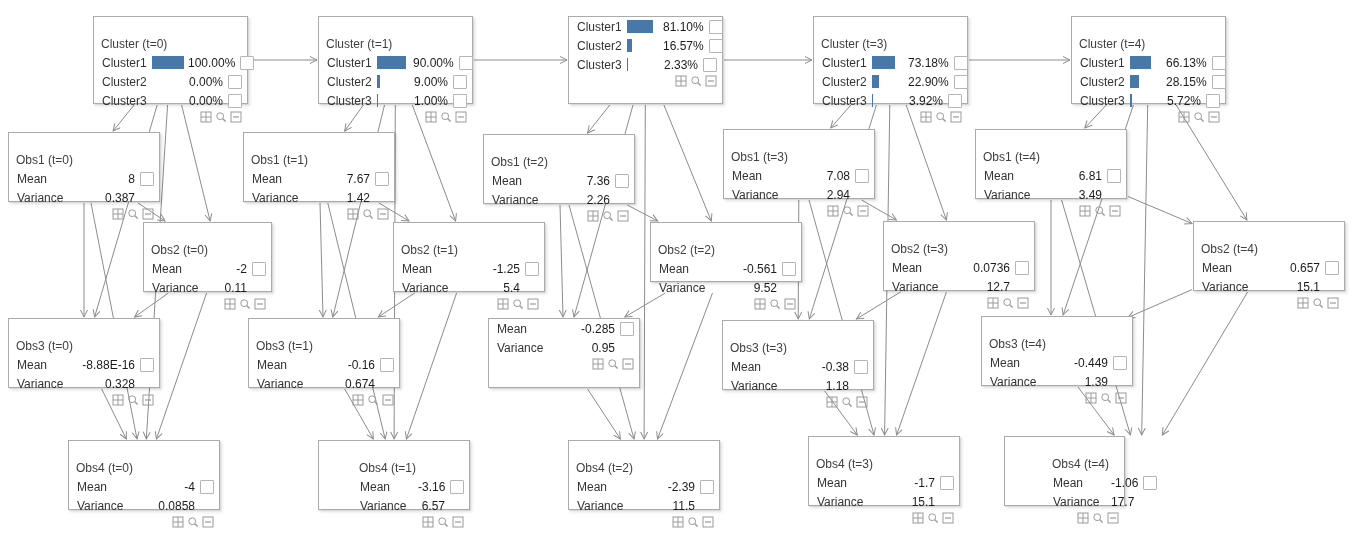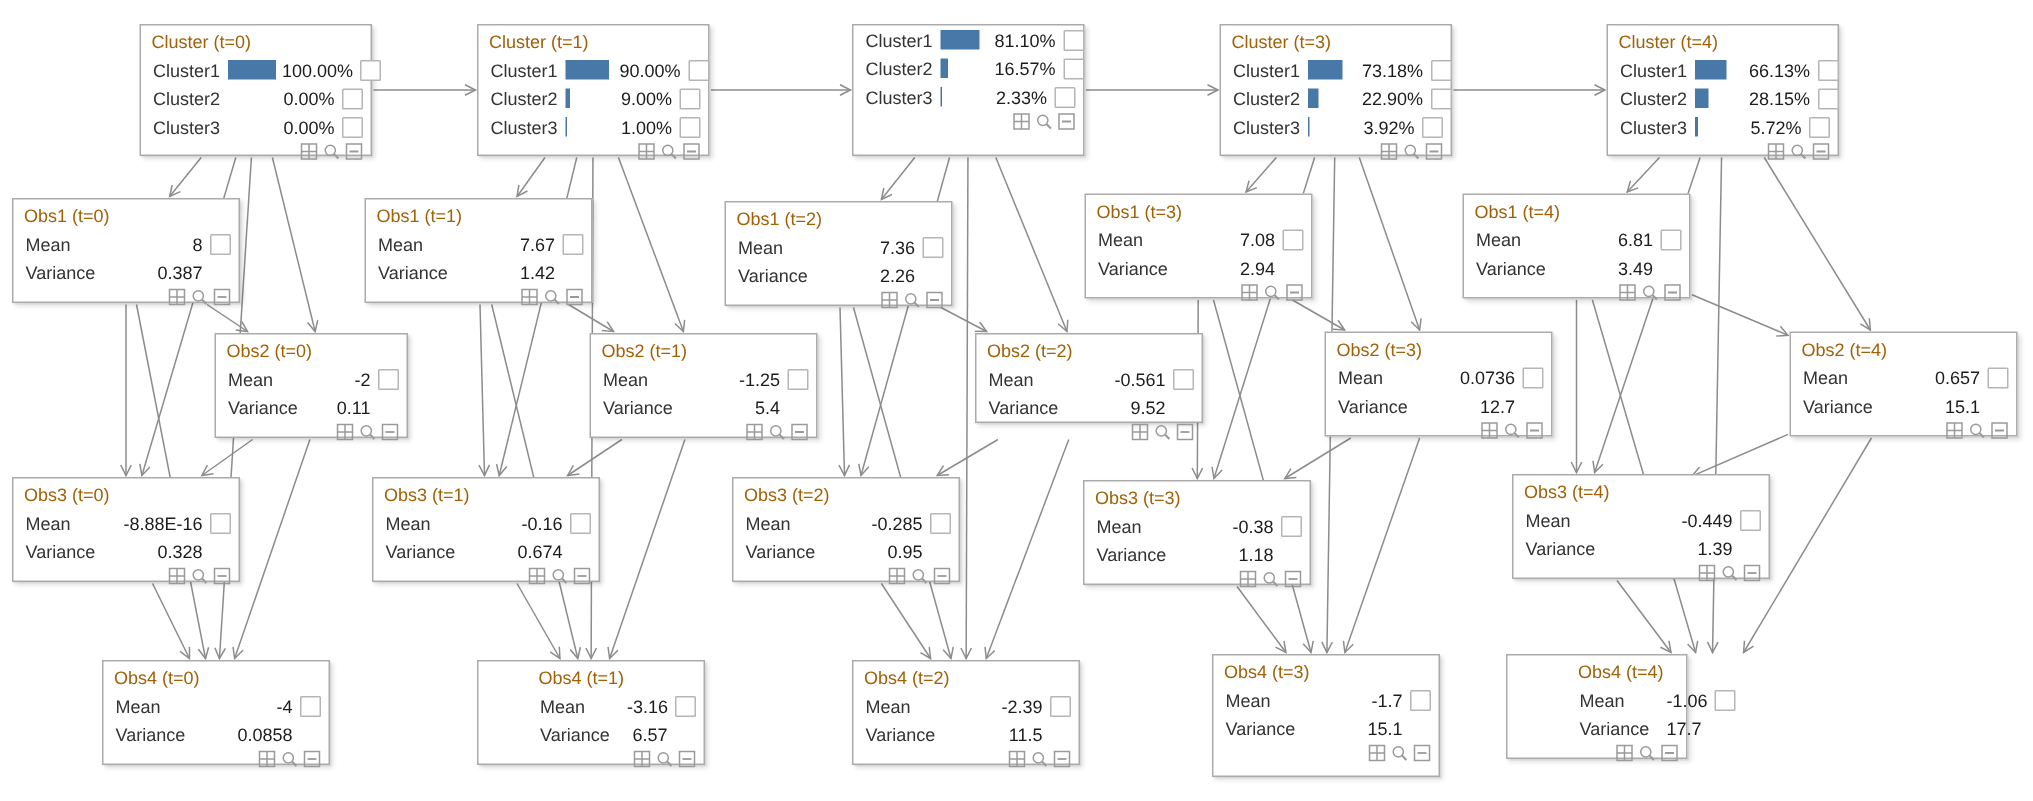--- a/index.html
+++ b/index.html
@@ -5,21 +5,21 @@
   html,body{margin:0;padding:0;background:#ffffff;}
   #canvas{
     position:relative;width:1355px;height:534px;overflow:hidden;background:#ffffff;
     font-family:"Liberation Sans","DejaVu Sans",sans-serif;font-size:12px;color:#2b2b2b;
   }
   #edge-layer{position:absolute;left:0;top:0;width:1355px;height:534px;}
   .node{
     position:absolute;background:#ffffff;border:1px solid #ababab;box-sizing:border-box;
     box-shadow:1px 1px 0 rgba(0,0,0,.06),2px 2px 3px rgba(0,0,0,.12);
   }
-  .node-title{height:18px;line-height:18px;padding:2px 6px 0 7px;color:#a16207;white-space:nowrap;overflow:hidden;}
+  .node-title{height:18px;line-height:18px;padding:2px 6px 0 7px;color:#404040;white-space:nowrap;overflow:hidden;margin-top:16px;}
   .rows{display:block;}
   .mrow{display:flex;align-items:center;height:19px;padding:0 5px 0 8px;}
   .row-label{flex:none;white-space:nowrap;color:#333;}
   .cluster .row-label{width:50px;}
   .obs .row-label{width:58px;}
   .bar-wrap{flex:none;width:34px;height:13px;position:relative;margin-right:2px;}
   .bar{position:absolute;left:0;top:0;height:13px;background:#4878a8;}
   .row-value{flex:1;text-align:right;padding-right:5px;white-space:nowrap;color:#1c1c1c;}
   .checkbox{flex:none;width:12px;height:12px;border:1px solid #b5b5b5;background:#fff;border-radius:1px;}
   .checkbox.hidden{visibility:hidden;}
@@ -698,21 +698,20 @@
     </span>
           <span class="nicon">
       <svg width="12" height="12" viewBox="0 0 12 12">
               <rect x="1" y="1" width="10" height="10" fill="none" stroke="#9a9a9a"></rect>
               <line x1="3" y1="6" x2="9" y2="6" stroke="#9a9a9a" stroke-width="1.2"></line>
             </svg>
     </span>
         </div>
   </div>
       <div class="node obs" style="left: 488px; top: 318px; width: 152px; height: 70px;">
-    <div class="node-title">Obs3 (t=2)</div>
     <div class="rows">
           <div class="mrow">
     <span class="row-label">Mean</span>
     <span class="row-value">-0.285</span>
     <span class="checkbox"></span>
   </div>
           <div class="mrow">
     <span class="row-label">Variance</span>
     <span class="row-value">0.95</span>
     <span class="checkbox hidden"></span>
@@ -877,21 +876,21 @@
             </svg>
     </span>
           <span class="nicon">
       <svg width="12" height="12" viewBox="0 0 12 12">
               <rect x="1" y="1" width="10" height="10" fill="none" stroke="#9a9a9a"></rect>
               <line x1="3" y1="6" x2="9" y2="6" stroke="#9a9a9a" stroke-width="1.2"></line>
             </svg>
     </span>
         </div>
   </div>
-      <div class="node obs" style="left: 808px; top: 436px; width: 152px; height: 82px;">
+      <div class="node obs" style="left: 808px; top: 436px; width: 152px; height: 70px;">
     <div class="node-title">Obs4 (t=3)</div>
     <div class="rows">
           <div class="mrow">
     <span class="row-label">Mean</span>
     <span class="row-value">-1.7</span>
     <span class="checkbox"></span>
   </div>
           <div class="mrow">
     <span class="row-label">Variance</span>
     <span class="row-value">15.1</span>
@@ -985,21 +984,21 @@
             </svg>
     </span>
           <span class="nicon">
       <svg width="12" height="12" viewBox="0 0 12 12">
               <rect x="1" y="1" width="10" height="10" fill="none" stroke="#9a9a9a"></rect>
               <line x1="3" y1="6" x2="9" y2="6" stroke="#9a9a9a" stroke-width="1.2"></line>
             </svg>
     </span>
         </div>
   </div>
-      <div class="node obs" style="left: 1008px; top: 316px; width: 172px; height: 70px;">
+      <div class="node obs" style="left: 981px; top: 316px; width: 152px; height: 70px;">
     <div class="node-title">Obs3 (t=4)</div>
     <div class="rows">
           <div class="mrow">
     <span class="row-label">Mean</span>
     <span class="row-value">-0.449</span>
     <span class="checkbox"></span>
   </div>
           <div class="mrow">
     <span class="row-label">Variance</span>
     <span class="row-value">1.39</span>

